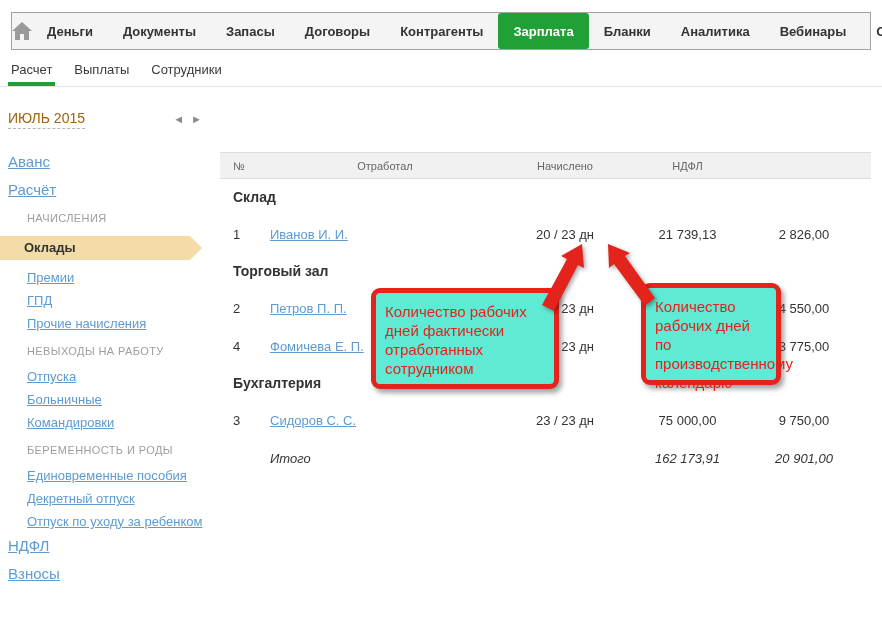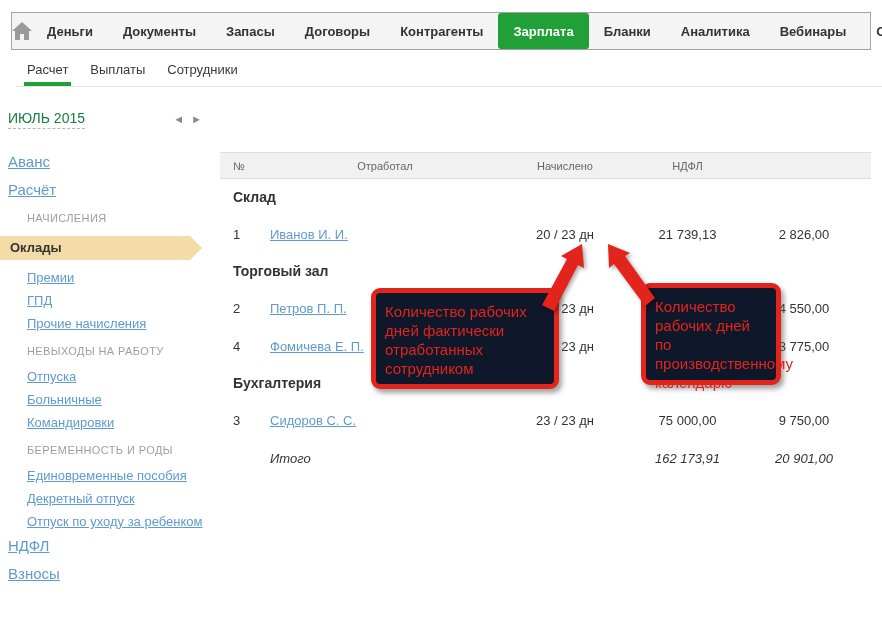--- a/index.html
+++ b/index.html
@@ -27,55 +27,55 @@
     font-size: 13px; font-weight: bold; color: #333; cursor: pointer;
     white-space: nowrap;
   }
   .nav-item.active {
     background: var(--green, #21A038); color: #fff; border-radius: 3px;
   }
 
   
   .subnav {
     position: absolute; top: 53px; left: 0; right: 0; height: 34px;
-    border-bottom: 1px solid #e4e4e4; display: flex; align-items: stretch; margin-left: 16px;
+    border-bottom: 1px solid #e4e4e4; display: flex; align-items: stretch;
   }
   .subnav-item {
     position: relative; display: flex; align-items: center;
     padding: 0 11px; font-size: 13px; color: #3a3a3a; cursor: pointer;
   }
   .subnav-item.active::after {
     content: ""; position: absolute; left: 8px; right: 8px; bottom: 0;
     height: 4px; background: var(--green, #21A038);
   }
 
   
   .sidebar { position: absolute; top: 100px; left: 0; width: 220px; }
   .month-row { margin: 10px 18px 24px 8px; display: flex; align-items: center; }
   .month-label {
-    font-size: 14px; color: #15803d; border-bottom: 1px dashed #b5b5b5;
+    font-size: 14px; color: #a16207; border-bottom: 1px dashed #b5b5b5;
     padding-bottom: 2px; cursor: pointer;
   }
   .month-arrows { margin-left: auto; display: flex; gap: 7px; }
   .month-arrow { font-size: 11px; color: #8a8a8a; cursor: pointer; line-height: 1; }
 
   .side-link-lg {
     display: block; margin: 8px 0 11px 8px; font-size: 15px;
     color: var(--blue, #5E9BD1); text-decoration: underline; cursor: pointer;
   }
   .side-section {
     margin: 14px 0 12px 27px; font-size: 11px; color: #9e9e9e;
     letter-spacing: 0.4px;
   }
   .side-link {
     display: block; margin: 0 0 8px 27px; font-size: 13px;
     color: var(--blue, #5E9BD1); text-decoration: underline; cursor: pointer;
   }
   .side-link.active {
-    position: relative; margin-left: 0; padding-left: 10px;
+    position: relative; margin-left: 0; padding-left: 24px;
     width: 190px; height: 24px; line-height: 24px; margin-bottom: 10px;
     background: var(--tan, #F3DCA7); color: #333; font-weight: bold;
     text-decoration: none;
   }
   .side-link.active::after {
     content: ""; position: absolute; right: -12px; top: 0;
     border-top: 12px solid transparent; border-bottom: 12px solid transparent;
     border-left: 12px solid var(--tan, #F3DCA7);
   }
 
@@ -96,21 +96,21 @@
   .c-r    { text-align: center; }
   .t-row { font-size: 13px; color: #333; }
   .t-row.group { height: 36px; font-size: 14px; font-weight: bold; }
   .t-row.group .g-label { grid-column: 1 / -1; padding-left: 13px; }
   .t-row.data { height: 38px; }
   .t-row.total { height: 38px; font-style: italic; }
   .emp-link { color: var(--blue, #5E9BD1); text-decoration: underline; cursor: pointer; }
 
   
   .callout {
-    position: absolute; background: #0f172a;
+    position: absolute; background: #5eead4;
     border: 5px solid var(--red, #E2241C); border-radius: 9px;
     color: var(--red, #E2241C); font-size: 15px; line-height: 19px;
     padding: 9px 9px; box-shadow: 3px 4px 5px rgba(90,90,90,0.55);
     z-index: 5;
   }
   .callout1 { left: 371px; top: 288px; width: 188px; height: 101px; }
   .callout2 { left: 641px; top: 283px; width: 140px; height: 102px; }
   .arrows-svg {
     position: absolute; top: 0; left: 0; width: 882px; height: 625px;
     pointer-events: none; z-index: 6;

